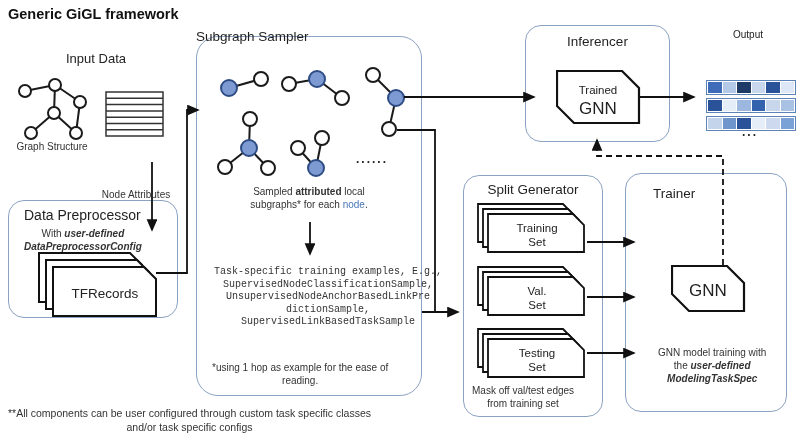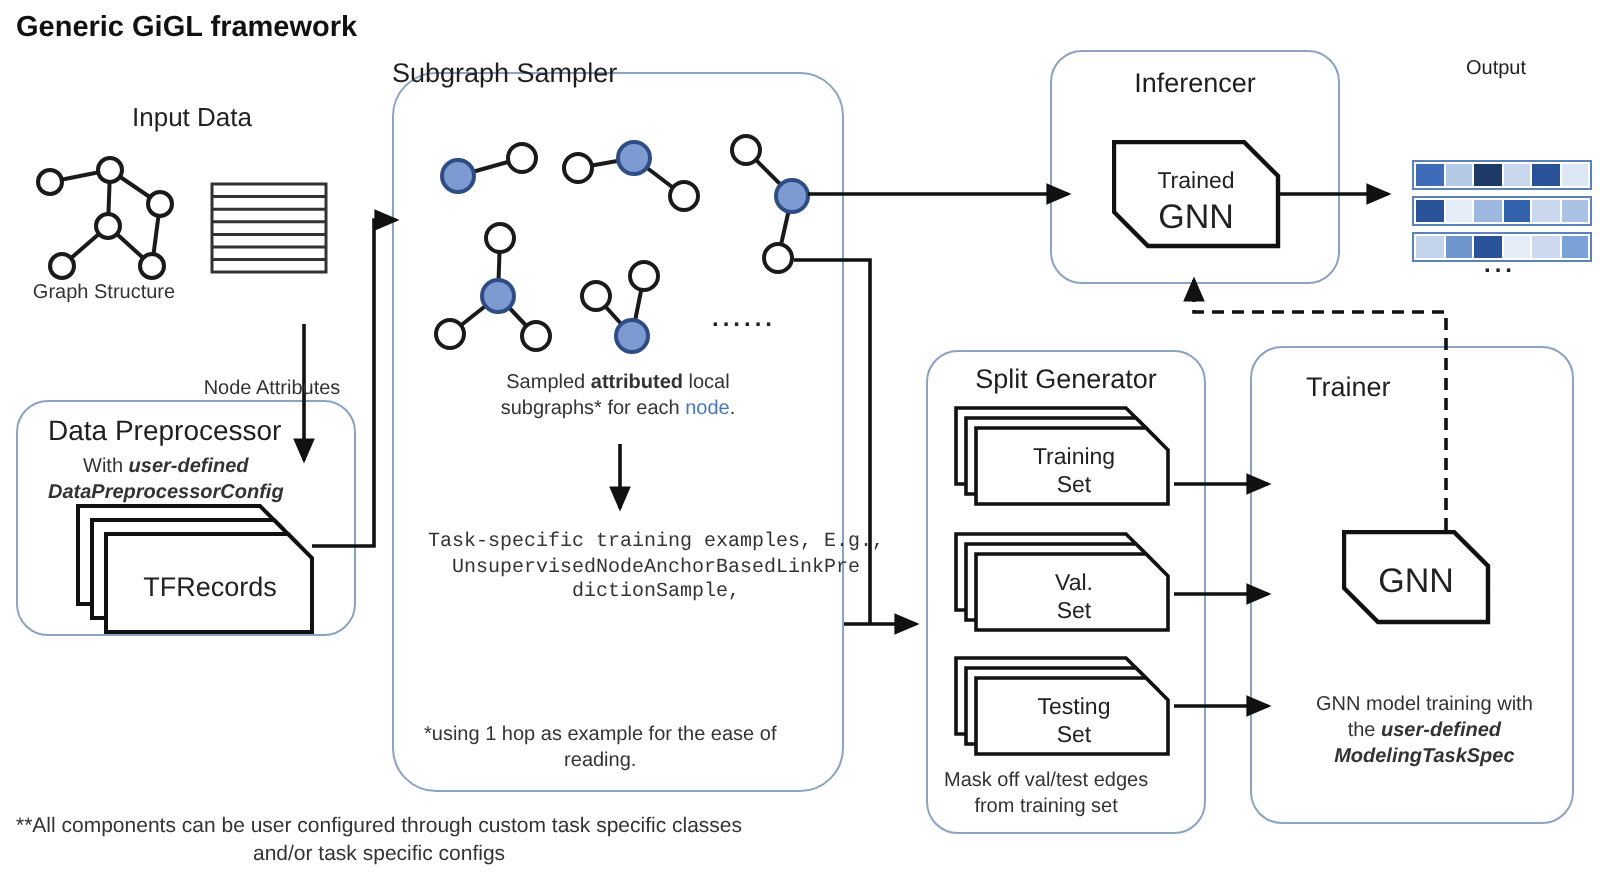--- a/index.html
+++ b/index.html
@@ -51,22 +51,24 @@
 
   <div class="txt small center" style="left:218px;top:186px;width:182px;">
     <span>Sampled </span><span class="b">attributed</span><span> local</span><br>
     <span>subgraphs* for each </span><span class="link">node</span><span>.</span>
   </div>
 
   <div class="txt dots" style="left:356px;top:152px;">......</div>
 
   <div class="txt small" style="left:214px;top:266px;font-family:Liberation Mono, monospace;">
     <div>Task-specific training examples, E.g.,</div>
+    <div>SupervisedNodeClassificationSample,</div>
     <div>UnsupervisedNodeAnchorBasedLinkPre</div>
     <div>dictionSample,</div>
+    <div>SupervisedLinkBasedTaskSample</div>
   </div>
 
   <div class="txt small" style="left:212px;top:362px;">
     <div>*using 1 hop as example for the ease of</div>
     <div>reading.</div>
   </div>
 
   <div class="txt center" style="left:700px;top:27px;width:96px;font-size:10px;line-height:16px;">
     <div>Output</div>
   </div>

